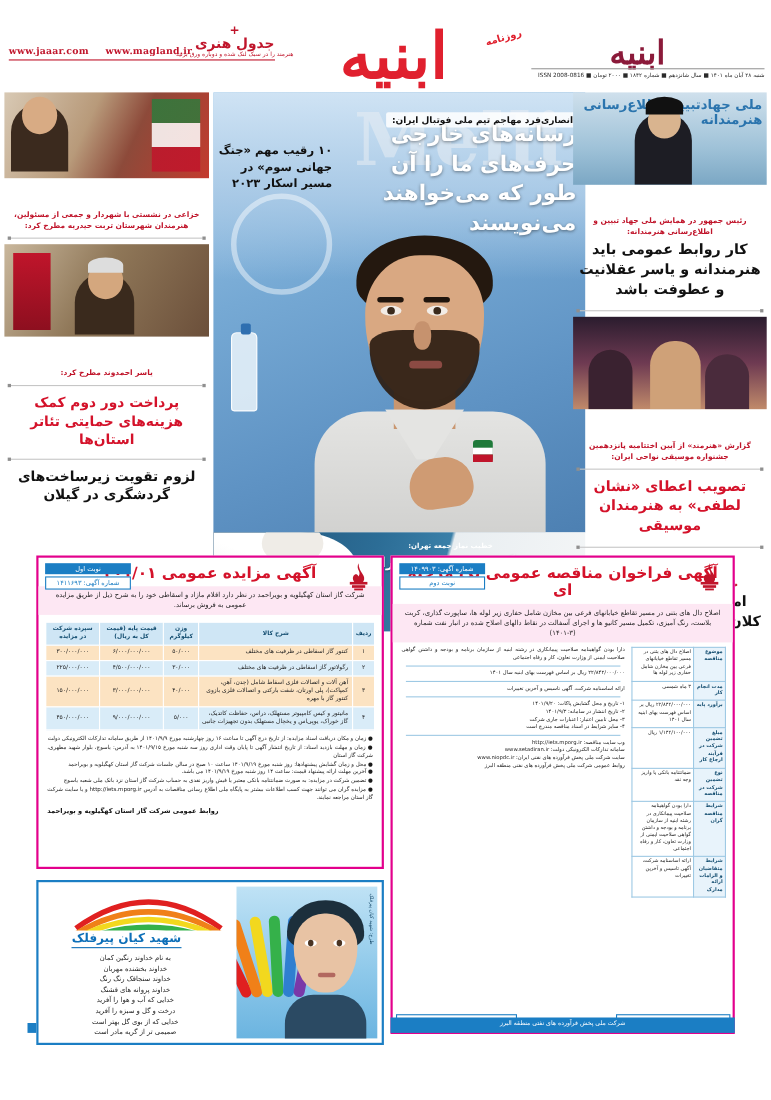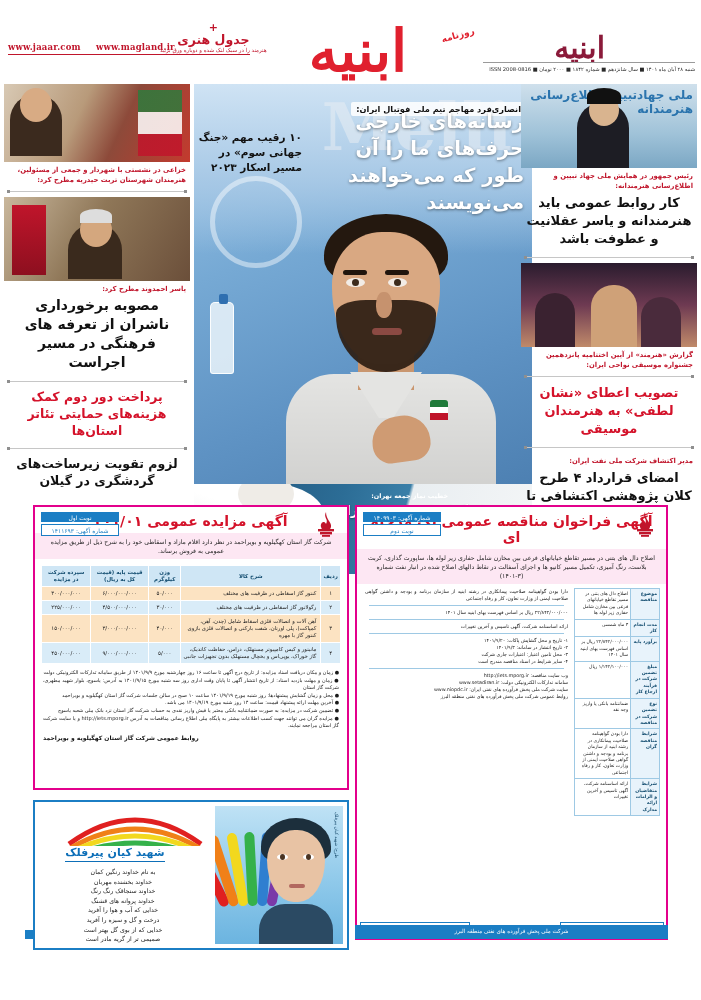--- a/index.html
+++ b/index.html
@@ -56,22 +56,22 @@
   }
   .mh-meta {
     position: absolute; right: 2px; top: 34px; width: 212px;
     font-size: 5.2px; color: #2a2a2a; text-align: right; white-space: nowrap;
   }
   .mh-metarule { position: absolute; right: 2px; top: 30px; width: 212px; border-top: 1px solid #9a9a9a; }
 
   
   .col-left { position: absolute; left: 4px; top: 84px; width: 186px; }
   .ph { background: #d8d8d8; position: relative; overflow: hidden; }
-  .kicker { color: #c0152b; font-size: 6.8px; line-height: 10px; text-align: right;
-            font-weight: bold; padding: 3px 4px 1px; }
+  .kicker { color: #c0152b; font-size: 6.8px; line-height: 10px; text-align: center;
+            font-weight: bold; padding: 3px 4px 1px; margin-top: 25px; }
   .hl { font-size: 14px; line-height: 19px; font-weight: bold; color: #111;
         text-align: center; padding: 1px 4px 4px; }
   .hl.red { color: #d4122a; }
   .hl.sm { font-size: 12.5px; line-height: 17px; }
   .sep { border-top: 1px solid #c6c6c6; margin: 5px 6px; position: relative; }
   .sep::before, .sep::after { content:""; position:absolute; top:-2px; width:3px;height:3px;background:#8f8f8f;}
   .sep::before{ right:-3px; } .sep::after{ left:-3px; }
 
   
   .col-center { position: absolute; left: 194px; top: 84px; width: 338px; }
@@ -261,21 +261,20 @@
     <div class="sep"></div>
 
     <div class="ph" style="height:84px;background:linear-gradient(120deg,#c9b79c 0%,#8f7758 45%,#6b4f3a 100%);">
       <div style="position:absolute;left:8px;top:8px;width:34px;height:70px;background:linear-gradient(180deg,#c0152b,#8d0f1f);"></div>
       <div style="position:absolute;left:64px;top:26px;width:54px;height:56px;background:#3a2a1d;border-radius:28px 28px 0 0;"></div>
       <div style="position:absolute;left:76px;top:16px;width:32px;height:34px;background:#d4a77e;border-radius:50%;"></div>
       <div style="position:absolute;left:76px;top:12px;width:32px;height:14px;background:#dddddd;border-radius:50% 50% 0 0;"></div>
     </div>
 
     <div class="kicker">یاسر احمدوند مطرح کرد:</div>
-    <div class="hl">مصوبه برخورداری ناشران از تعرفه های فرهنگی در مسیر اجراست</div>
 
     <div class="sep"></div>
 
     <div class="hl red sm">پرداخت دور دوم کمک هزینه‌های حمایتی تئاتر استان‌ها</div>
 
     <div class="sep"></div>
 
     <div class="hl sm">لزوم تقویت زیرساخت‌های گردشگری در گیلان</div>
   </div>
 

